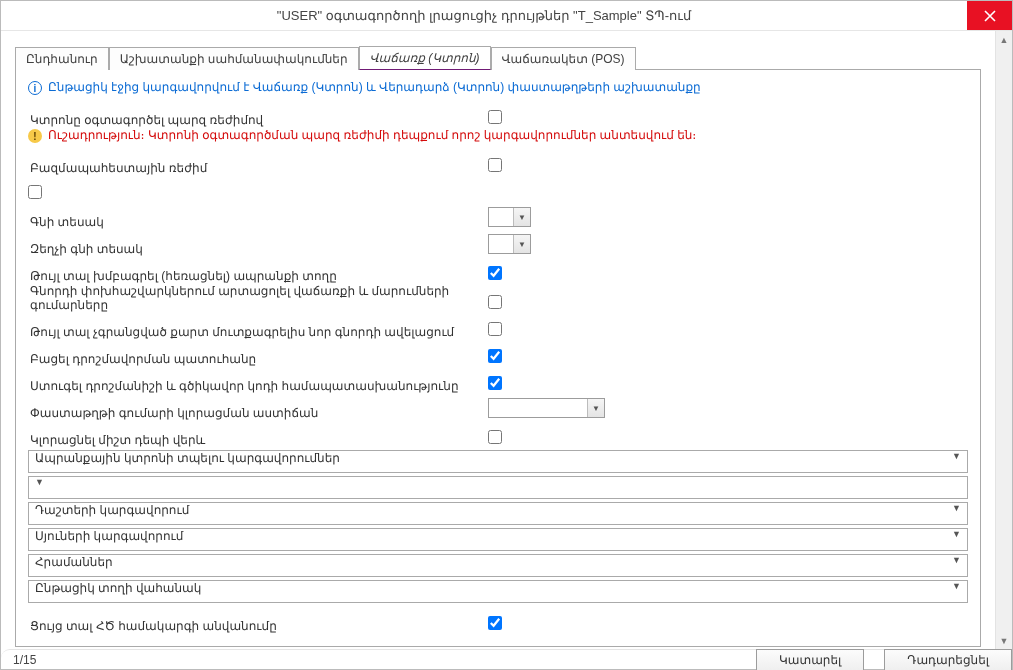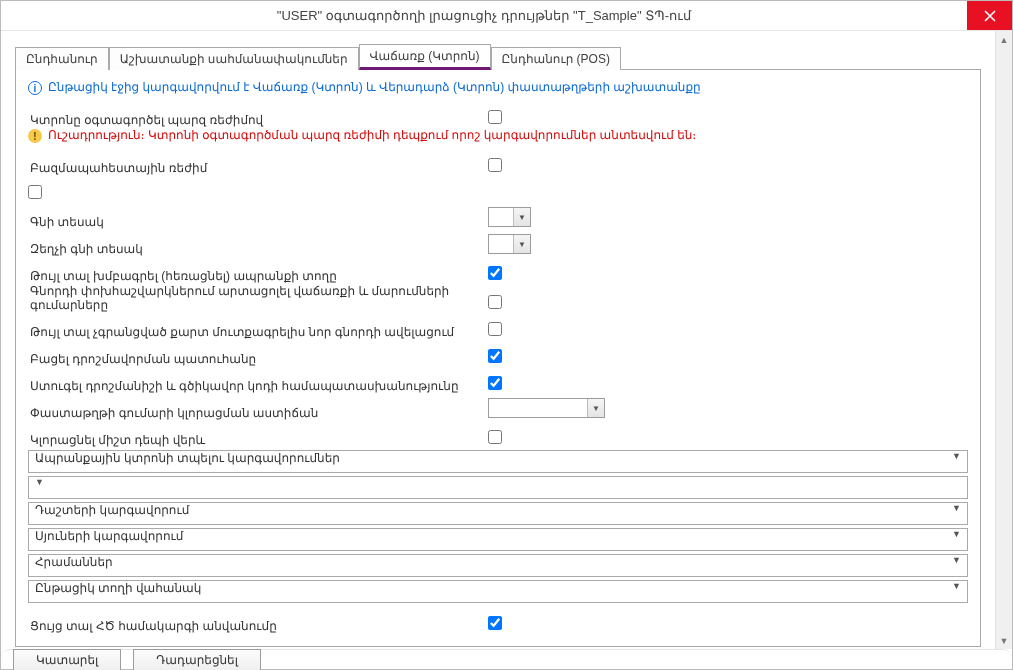--- a/index.html
+++ b/index.html
@@ -89,22 +89,23 @@
     cursor: pointer;
     font-size: 12px;
     position: relative;
     top: 1px;
   }
   .tab.inactive {
     background: #fdfdfd;
   }
   .tab.active {
     background: #fff;
-    border-bottom: 3px solid #701a75;
+    border-bottom: 1px solid #701a75;
     z-index: 2;
+    font-style: italic;
   }
   .tabpanel {
     border: 1px solid #aaa;
     padding: 10px 12px 12px 12px;
     min-height: 545px;
     background: #fff;
   }
   
   .inforow, .warnrow {
     display: flex;
@@ -208,22 +209,22 @@
     background: linear-gradient(#fcfcfc,#efefef);
     padding: 3px 22px;
     font-size: 12px;
     cursor: pointer;
     color: #333;
   }
   .btnrow {
     position: absolute;
     left: 12px; right: 0;
     display: flex;
-    justify-content: flex-start;
-    gap: 12px;
+    justify-content: flex-end;
+    gap: 20px;
     pointer-events: none;
   }
   .btnrow .btn { pointer-events: auto; }
 </style>
 </head>
 <body>
 
 <div class="window">
 
   <div class="titlebar">
@@ -235,21 +236,21 @@
     </div>
   </div>
 
   <div class="client">
     <div class="scrollarea">
 
       <div class="tabs">
         <div class="tab inactive"><span>Ընդհանուր</span></div>
         <div class="tab inactive"><span>Աշխատանքի սահմանափակումներ</span></div>
         <div class="tab active"><span>Վաճառք (Կտրոն)</span></div>
-        <div class="tab inactive"><span>Ընդհանուր (POS)</span></div>
+        <div class="tab inactive"><span>Վաճառակետ (POS)</span></div>
       </div>
 
       <div class="tabpanel">
 
         <div class="inforow">
           <span class="icon-circle icon-info">i</span>
           <span class="txt">Ընթացիկ էջից կարգավորվում է Վաճառք (Կտրոն) և Վերադարձ (Կտրոն) փաստաթղթերի աշխատանքը</span>
         </div>
 
         <div class="frow">

